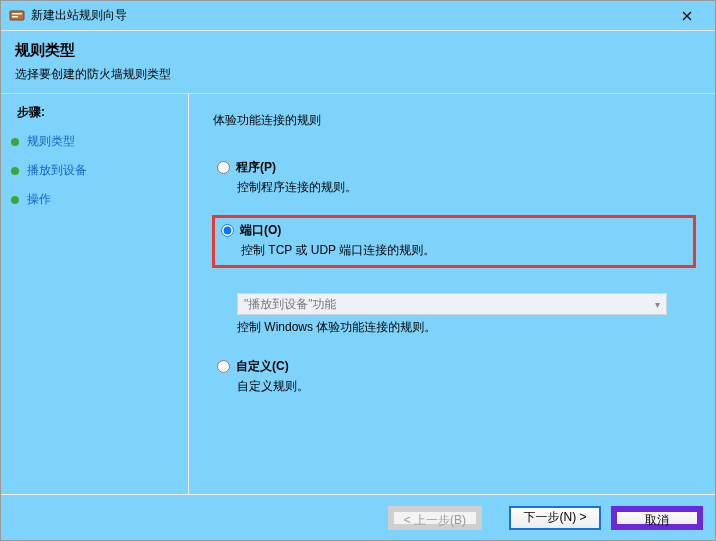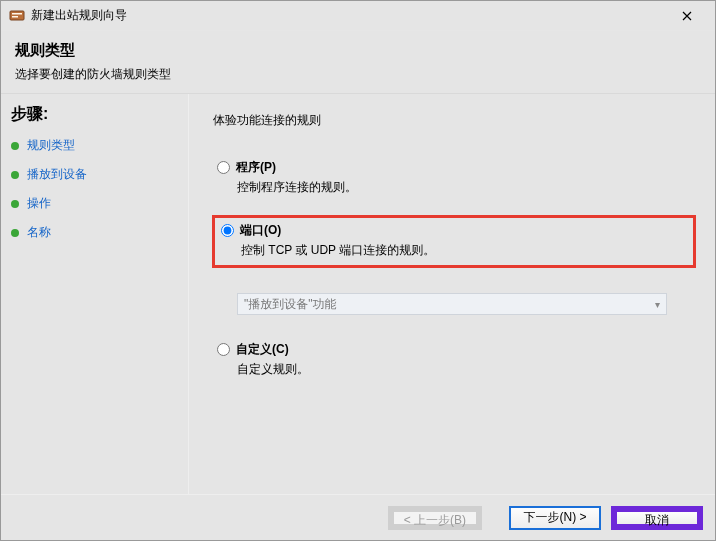--- a/index.html
+++ b/index.html
@@ -12,21 +12,21 @@
     width: 716px;
     height: 541px;
     overflow: hidden;
   }
   .window {
     width: 716px;
     height: 541px;
     border: 1px solid #999;
     display: flex;
     flex-direction: column;
-    background: #e5e5e5;
+    background: #7dd3fc;
   }
   .titlebar {
     height: 30px;
     display: flex;
     align-items: center;
     padding: 0 8px;
     border-bottom: 1px solid #e6e6e6;
   }
   .titlebar .icon {
     width: 16px; height: 16px; margin-right: 6px;
@@ -60,23 +60,23 @@
     display: flex;
     overflow: hidden;
   }
   .sidebar {
     width: 188px;
     padding: 10px 10px 10px 8px;
     border-right: 1px solid #eee;
   }
   .steps-label {
     font-weight: bold;
-    font-size: 16px;
+    font-size: 12px;
     margin-bottom: 8px;
-    margin-left: 2px;
+    margin-left: 8px;
   }
   .step {
     display: flex;
     align-items: center;
     padding: 4px 2px;
     margin-bottom: 4px;
     color: #1464c8;
     font-size: 12px;
     cursor: default;
   }
@@ -203,24 +203,20 @@
         <span>规则类型</span>
       </div>
       <div class="step">
         <span class="bullet"></span>
         <span>播放到设备</span>
       </div>
       <div class="step">
         <span class="bullet"></span>
         <span>操作</span>
       </div>
-      <div class="step">
-        <span class="bullet"></span>
-        <span>名称</span>
-      </div>
     </div>
 
     <div class="content">
       <div class="content-title">体验功能连接的规则</div>
 
       <div class="option">
         <div class="opt-row">
           <input type="radio" name="ruletype" style="">
           <span class="opt-label">程序(P)</span>
         </div>
@@ -233,20 +229,21 @@
           <span class="opt-label">端口(O)</span>
         </div>
         <div class="opt-desc">控制 TCP 或 UDP 端口连接的规则。</div>
       </div>
 
       <div class="option">
         <div class="combo">
           <span>"播放到设备"功能</span>
           <span class="chev">▾</span>
         </div>
+        <div class="opt-desc">控制 Windows 体验功能连接的规则。</div>
       </div>
 
       <div class="option">
         <div class="opt-row">
           <input type="radio" name="ruletype" style="">
           <span class="opt-label">自定义(C)</span>
         </div>
         <div class="opt-desc">自定义规则。</div>
       </div>
     </div>

